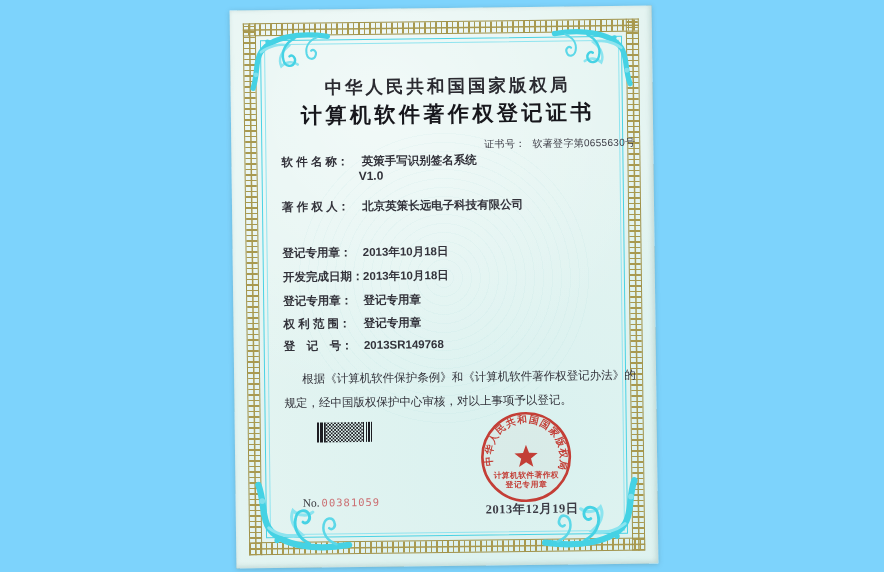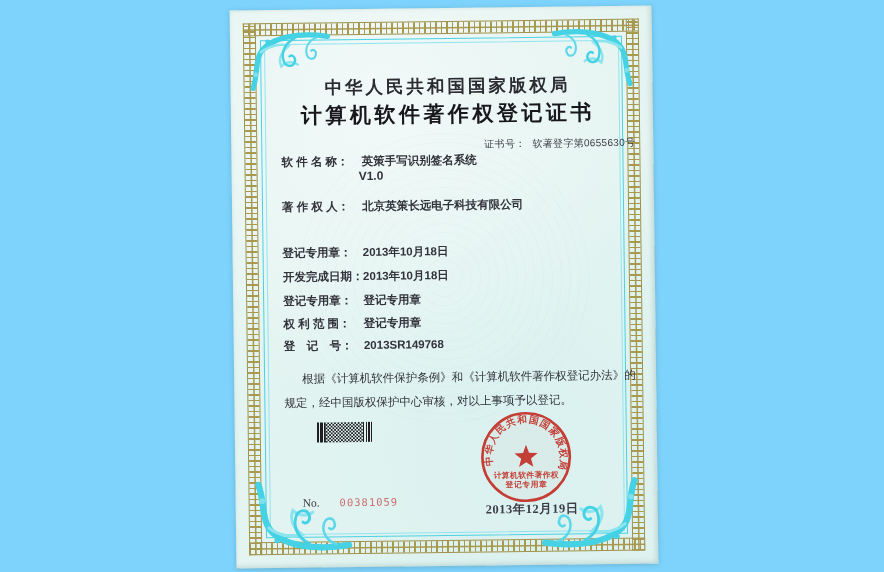--- a/index.html
+++ b/index.html
@@ -77,21 +77,21 @@
     background:
       repeating-conic-gradient(#1d1d22 0% 25%, transparent 0% 50%);
     background-size:3.4px 3.4px;}
   .bc-1d-b{width:11px;height:100%;
     background:repeating-linear-gradient(90deg,#1d1d22 0 1.5px,transparent 1.5px 3px,#1d1d22 3px 4px,transparent 4px 5.5px);}
 
   
   .serial{position:absolute;left:67px;top:487px;font-family:"Liberation Serif",serif;
     font-size:11.5px;color:#3a3a40;}
   .serial .digits{font-family:"DejaVu Sans Mono",monospace;font-size:10.5px;color:#cb6f72;
-    letter-spacing:1px;margin-left:20px;}
+    letter-spacing:1px;margin-left:2px;}
   .issue-date{position:absolute;left:250px;top:494px;font-family:"Liberation Serif",serif;
     font-size:12.5px;font-weight:700;letter-spacing:.5px;color:#3c3c45;}
 
   
   .seal{position:absolute;left:244px;top:403px;width:94px;height:94px;opacity:.92;
     mix-blend-mode:multiply;}
 </style>
 </head>
 <body>
 

